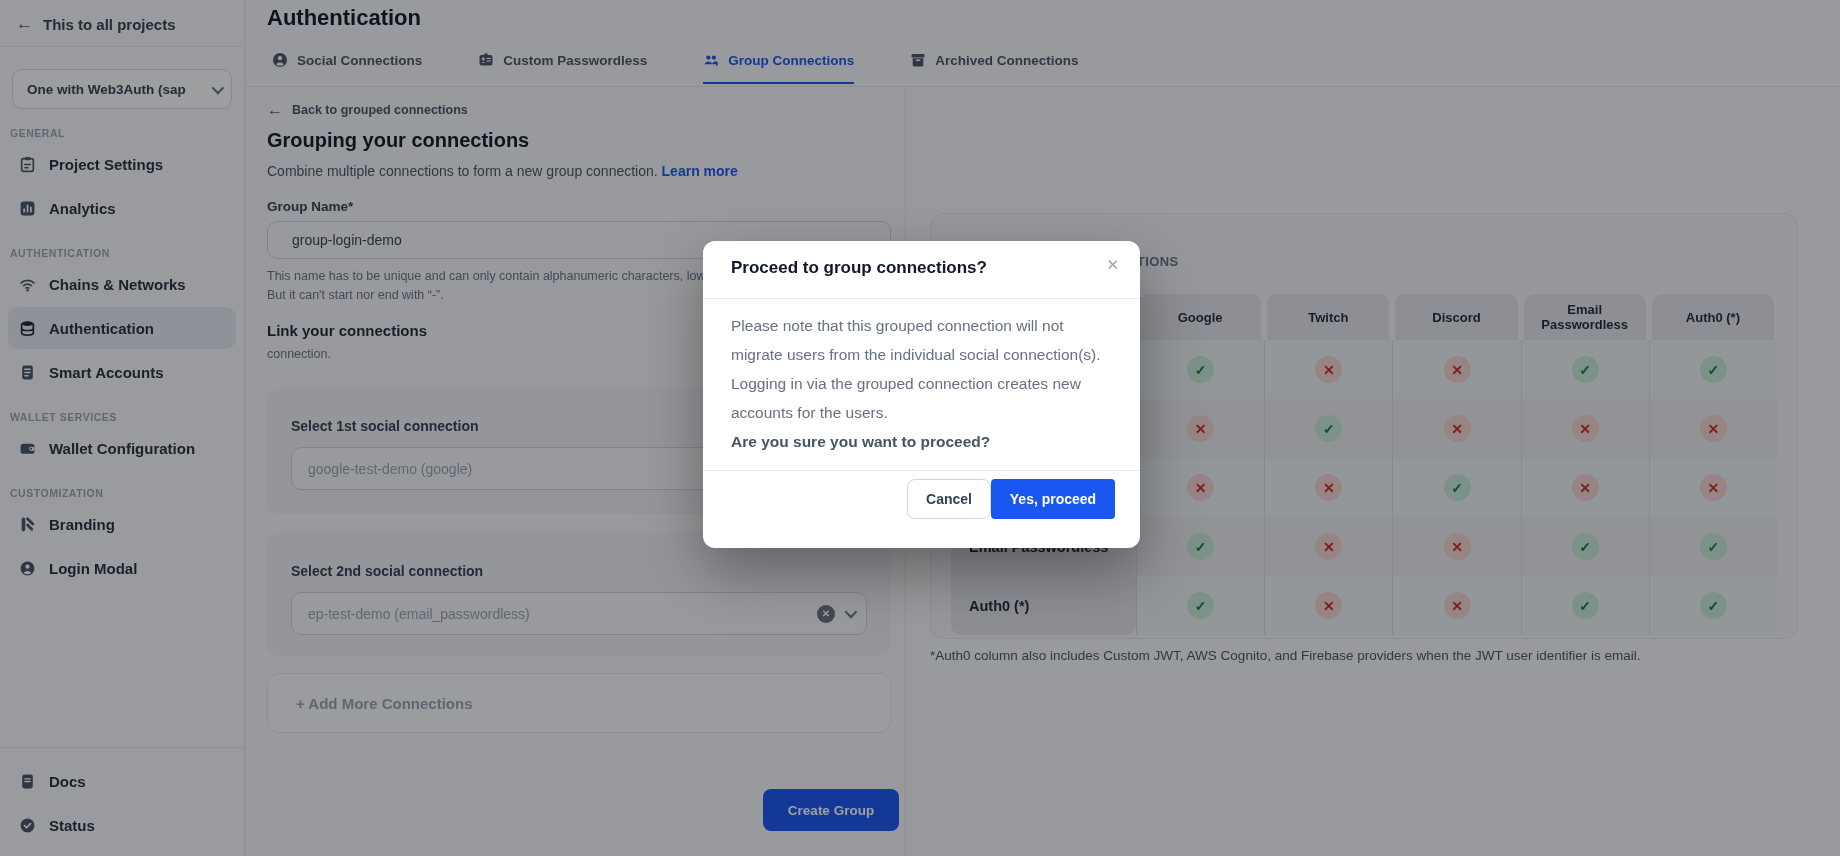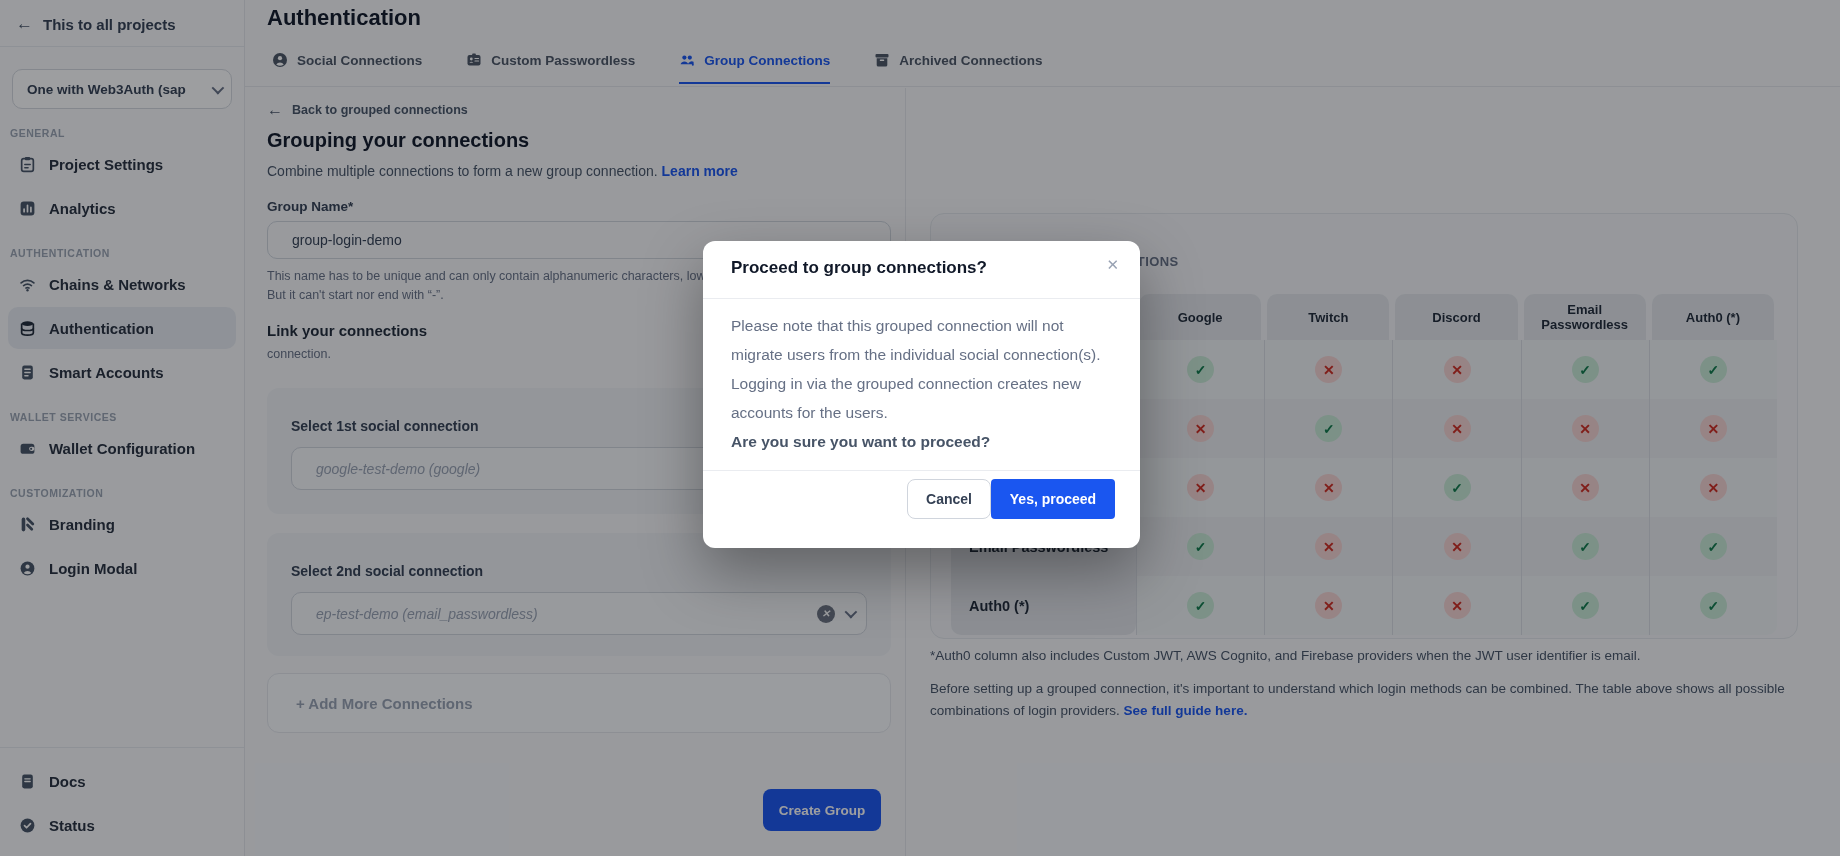--- a/index.html
+++ b/index.html
@@ -17,44 +17,44 @@
   .sitem { display:flex; align-items:center; gap:13px; height:42px; margin:2px 8px; padding:0 10px; border-radius:10px; font-size:15px; font-weight:600; color:#27303f; cursor:pointer; }
   .sitem.active { background:#e8ebf2; }
   .icn { display:inline-flex; width:18px; height:18px; align-items:center; justify-content:center; flex:none; }
   .icn svg { width:17px; height:17px; }
   .side-footer { position:absolute; left:0; right:0; bottom:0; padding-bottom:8px; }
   .chev { display:inline-block; width:9px; height:9px; border-right:2px solid #667085; border-bottom:2px solid #667085; transform:rotate(45deg) translateY(-2px); }
 
   
   .main { position:absolute; left:245px; top:0; right:0; bottom:0; }
   .page-title { position:absolute; left:22px; top:5px; font-size:22px; font-weight:700; color:#101828; }
-  .tabsrow { position:absolute; left:0; right:0; top:52px; height:35px; border-bottom:1px solid #e4e7ec; display:flex; align-items:flex-start; padding-left:27px; gap:44px; }
+  .tabsrow { position:absolute; left:0; right:0; top:52px; height:35px; border-bottom:1px solid #e4e7ec; display:flex; align-items:flex-start; padding-left:27px; gap:56px; }
   .tab { display:flex; align-items:center; gap:9px; font-size:13.5px; font-weight:600; color:#4b5565; padding-bottom:14px; cursor:pointer; }
   .tab.active { color:#1a56f0; border-bottom:2px solid #1a56f0; }
   .tab svg { width:16px; height:16px; }
 
   .backlink { position:absolute; left:22px; top:101px; display:flex; align-items:center; gap:9px; font-size:12.5px; font-weight:600; color:#475467; cursor:pointer; }
   .h2 { position:absolute; left:22px; top:129px; font-size:20px; font-weight:700; color:#101828; }
   .subhead { position:absolute; left:22px; top:163px; font-size:14px; color:#475467; }
   .subhead a { color:#1a56f0; font-weight:600; text-decoration:none; cursor:pointer; }
   .fieldlabel { position:absolute; left:22px; top:199px; font-size:13.5px; font-weight:700; color:#344054; }
   .gname-input { position:absolute; left:22px; top:221px; width:624px; height:38px; background:#f8f9fb; border:1px solid #d0d5dd; border-radius:10px; display:flex; align-items:center; padding:0 24px; font-size:14px; color:#344054; }
   .help { position:absolute; left:22px; top:267px; font-size:12.5px; color:#667085; line-height:19px; white-space:nowrap; }
   .linkhead { position:absolute; left:22px; top:322px; font-size:15px; font-weight:700; color:#1f2937; }
   .linksub { position:absolute; left:22px; top:345px; font-size:12.5px; color:#667085; line-height:19px; white-space:nowrap; }
 
   .card { position:absolute; left:22px; width:624px; background:#f0f2f5; border-radius:12px; padding:30px 24px 24px; }
   .card1 { top:388px; height:126px; }
   .card2 { top:533px; height:123px; }
   .cardlabel { font-size:14px; font-weight:700; color:#344054; }
-  .sel-input { margin-top:13px; height:43px; background:#f7f8fa; border:1px solid #d0d5dd; border-radius:10px; display:flex; align-items:center; padding:0 12px 0 24px; font-size:14px; color:#98a2b3;font-style:italic; }
+  .sel-input { margin-top:13px; height:43px; background:#f7f8fa; border:1px solid #d0d5dd; border-radius:10px; display:flex; align-items:center; padding:0 12px 0 16px; font-size:14px; color:#98a2b3; }
   .sel-input .val { flex:1; }
   .clear-ic { width:18px; height:18px; border-radius:50%; background:#6b7280; color:#ffffff; font-size:10px; font-weight:700; display:flex; align-items:center; justify-content:center; margin-right:10px; cursor:pointer; }
   .card3 { position:absolute; left:22px; top:673px; width:624px; height:60px; background:#fbfcfd; border:1px solid #e4e7ec; border-radius:12px; display:flex; align-items:center; padding-left:28px; font-size:15px; font-weight:600; color:#98a2b3; cursor:pointer; }
-  .create-btn { position:absolute; left:518px; top:789px; width:118px; height:42px; background:#1a56f0; border:none; border-radius:8px; color:#fff; font-size:13.5px; font-weight:600; font-family:"Liberation Sans",sans-serif; cursor:pointer; }
+  .create-btn { position:absolute; left:518px; top:789px; width:136px; height:42px; background:#1a56f0; border:none; border-radius:8px; color:#fff; font-size:13.5px; font-weight:600; font-family:"Liberation Sans",sans-serif; cursor:pointer; }
 
   .vdiv { position:absolute; left:660px; top:88px; bottom:0; width:1px; background:#e4e7ec; }
 
   
   .combo-card { position:absolute; left:685px; top:213px; width:868px; height:426px; background:#f5f6f8; border:1px solid #e3e6eb; border-radius:14px; padding:44px 20px 0 20px; }
   .combo-title { position:absolute; left:22px; top:40px; font-size:13px; font-weight:700; letter-spacing:.03em; color:#667085; }
   .ctable { display:flex; margin-top:36px; }
   .ccol { display:flex; flex-direction:column; }
   .ccol.labels { width:185px; background:#e4e7ec; border-radius:10px; }
   .ccol.data { flex:1; }
@@ -401,23 +401,20 @@
               <span class="ok">✓</span>
             </div>
             <div class="cell odd">
               <span class="ok">✓</span>
             </div>
           </div>
         </div>
     </section>
 
     <div class="footnote">*Auth0 column also includes Custom JWT, AWS Cognito, and Firebase providers when the JWT user identifier is email.</div>
-    <div class="guidepara">
-      <span>Before setting up a grouped connection, it's important to understand which login methods can be combined. The table above shows all possible combinations of login providers. </span><a>See full guide here.</a>
-    </div>
   </main>
 
   <div class="overlay"></div>
 
   <div class="modal">
     <div class="modal-title">Proceed to group connections?</div>
     <div class="modal-close">✕</div>
     <div class="mdiv1"></div>
     <div class="modal-body">Please note that this grouped connection will not migrate users from the individual social connection(s). Logging in via the grouped connection creates new accounts for the users.</div>
     <div class="modal-q">Are you sure you want to proceed?</div>

